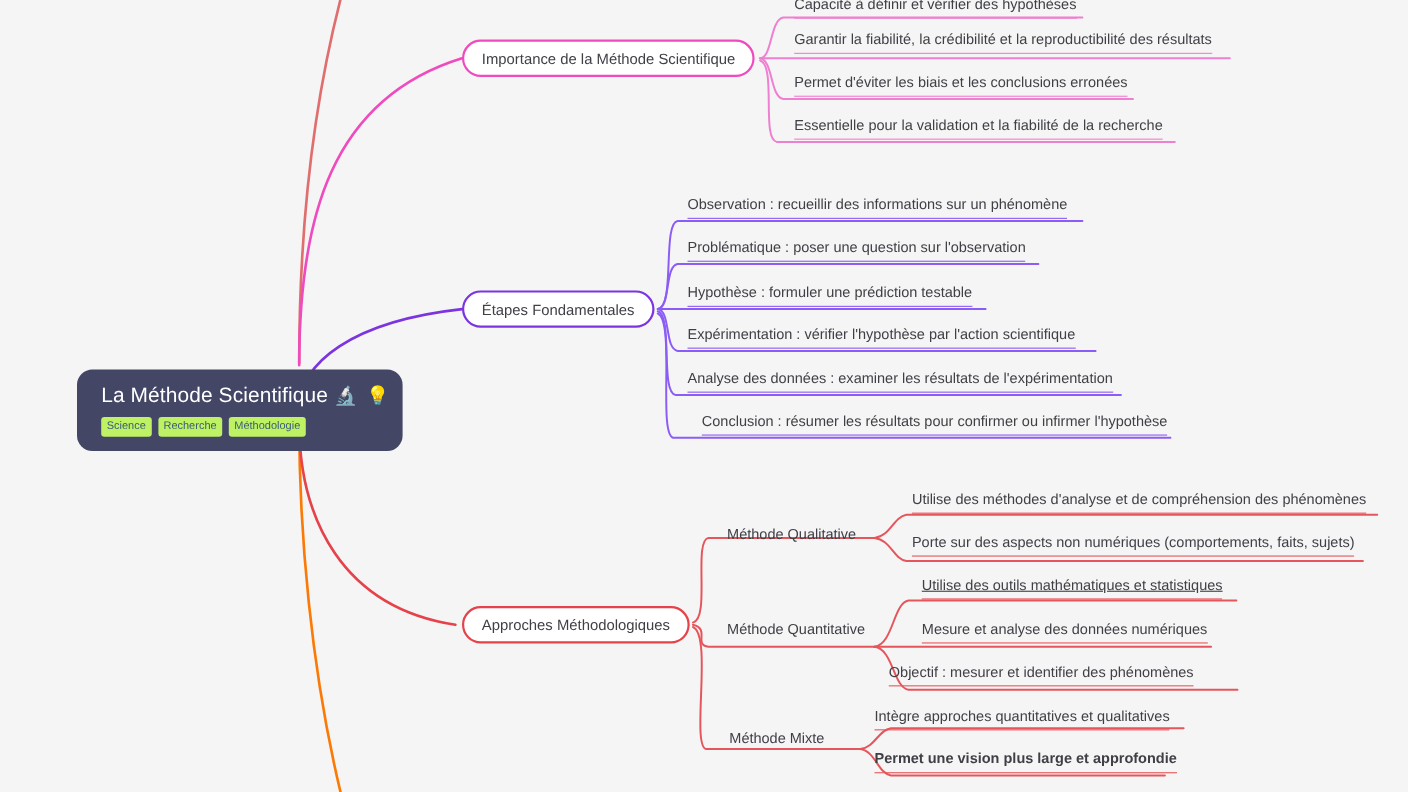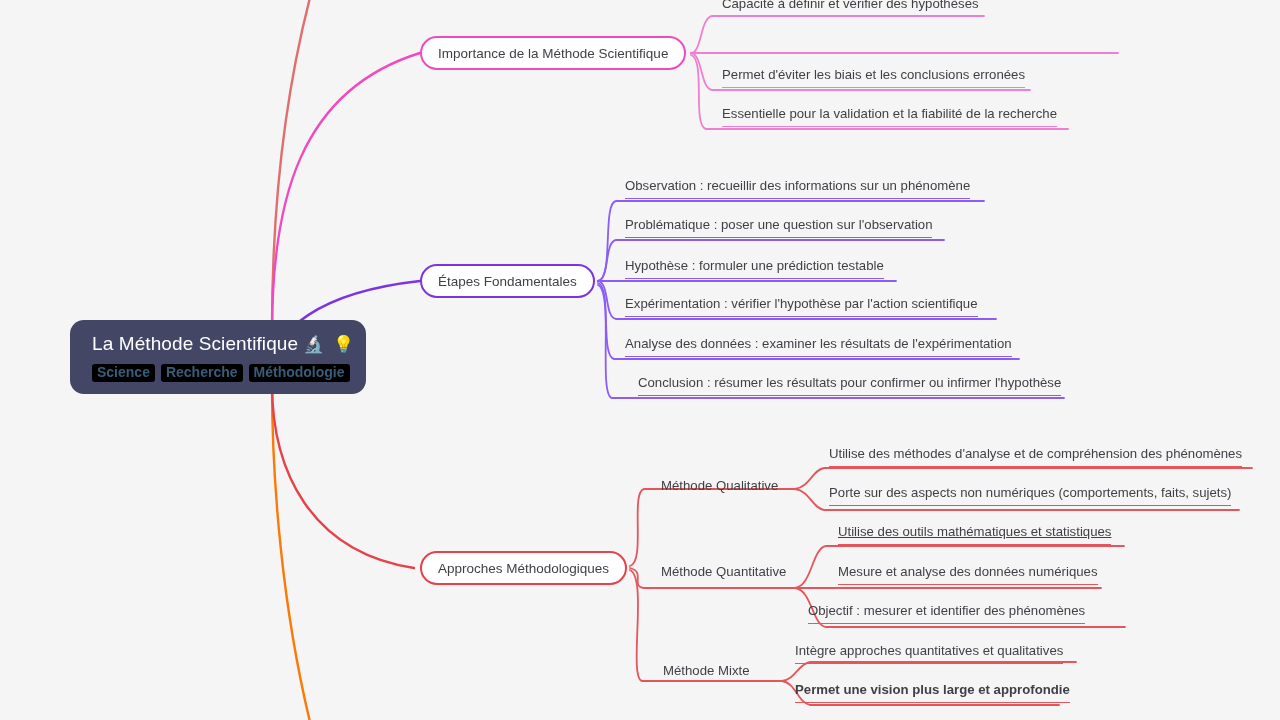--- a/index.html
+++ b/index.html
@@ -26,21 +26,21 @@
     left: 0; top: 0;
     width: 1280px;
     height: 720px;
     pointer-events: none;
   }
   svg.edges path { fill: none; stroke-linecap: round; }
 
   
   .root-node {
     position: absolute;
-    left: 70px; top: 320px;
+    left: 70px; top: 336px;
     width: 296px; height: 74px;
     background: #434665;
     border-radius: 14px;
     box-sizing: border-box;
     padding: 12px 20px 10px 22px;
   }
   .root-title {
     color: #ffffff;
     font-size: 19px;
     font-weight: 400;
@@ -48,28 +48,27 @@
     line-height: 24px;
     white-space: nowrap;
   }
   .root-title .emoji { font-size: 17px; letter-spacing: 2px; }
   .root-tags {
     margin-top: 7px;
     display: flex;
     gap: 6px;
   }
   .root-tag {
-    background: #000000;
+    background: #bef264;
     color: #3a5d77;
-    font-size: 14px;
+    font-size: 10px;
     line-height: 13px;
     padding: 2px 5px 3px 5px;
     border-radius: 3px;
     white-space: nowrap;
-    font-weight: bold;
   }
 
   
   .pill {
     position: absolute;
     background: #ffffff;
     border: 2px solid #888;
     border-radius: 18px;
     height: 34px;
     display: flex;
@@ -152,20 +151,21 @@
     <div class="root-tags">
       <span class="root-tag">Science</span>
       <span class="root-tag">Recherche</span>
       <span class="root-tag">Méthodologie</span>
     </div>
   </div>
 
   <div class="pill pink" style="left:420px; top:36px;">Importance de la Méthode Scientifique</div>
 
   <div class="leaf pink" style="left:722px; top:-4px;">Capacité à définir et vérifier des hypothèses</div>
+  <div class="leaf pink" style="left:722px; top:28px;">Garantir la fiabilité, la crédibilité et la reproductibilité des résultats</div>
   <div class="leaf pink" style="left:722px; top:67px;">Permet d'éviter les biais et les conclusions erronées</div>
   <div class="leaf pink" style="left:722px; top:106px;">Essentielle pour la validation et la fiabilité de la recherche</div>
 
   <div class="pill purple" style="left:420px; top:264px;">Étapes Fondamentales</div>
 
   <div class="leaf purple" style="left:625px; top:217px;">Problématique : poser une question sur l'observation</div>
   <div class="leaf purple" style="left:625px; top:178px;">Observation : recueillir des informations sur un phénomène</div>
   <div class="leaf purple" style="left:625px; top:258px;">Hypothèse : formuler une prédiction testable</div>
   <div class="leaf purple" style="left:625px; top:296px;">Expérimentation : vérifier l'hypothèse par l'action scientifique</div>
   <div class="leaf purple" style="left:625px; top:336px;">Analyse des données : examiner les résultats de l'expérimentation</div>

